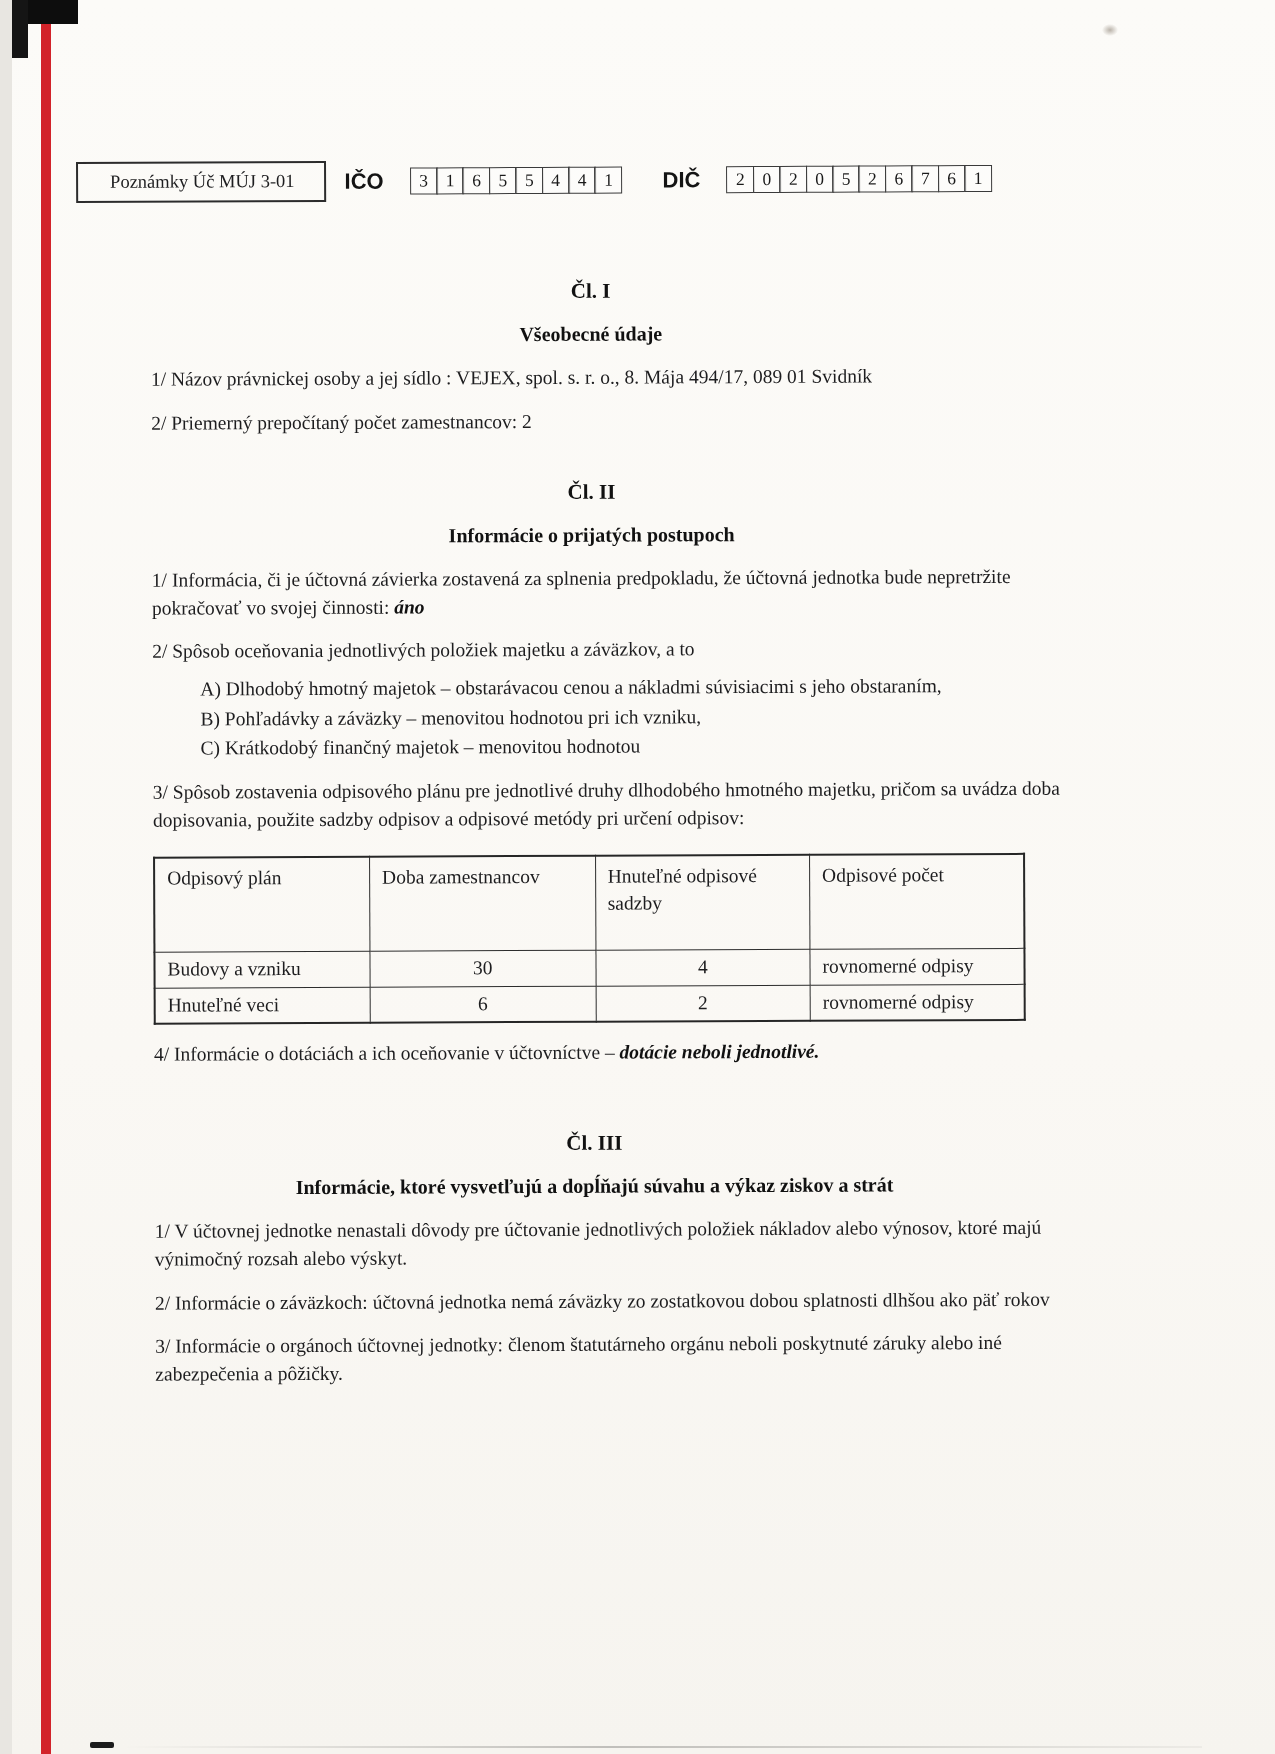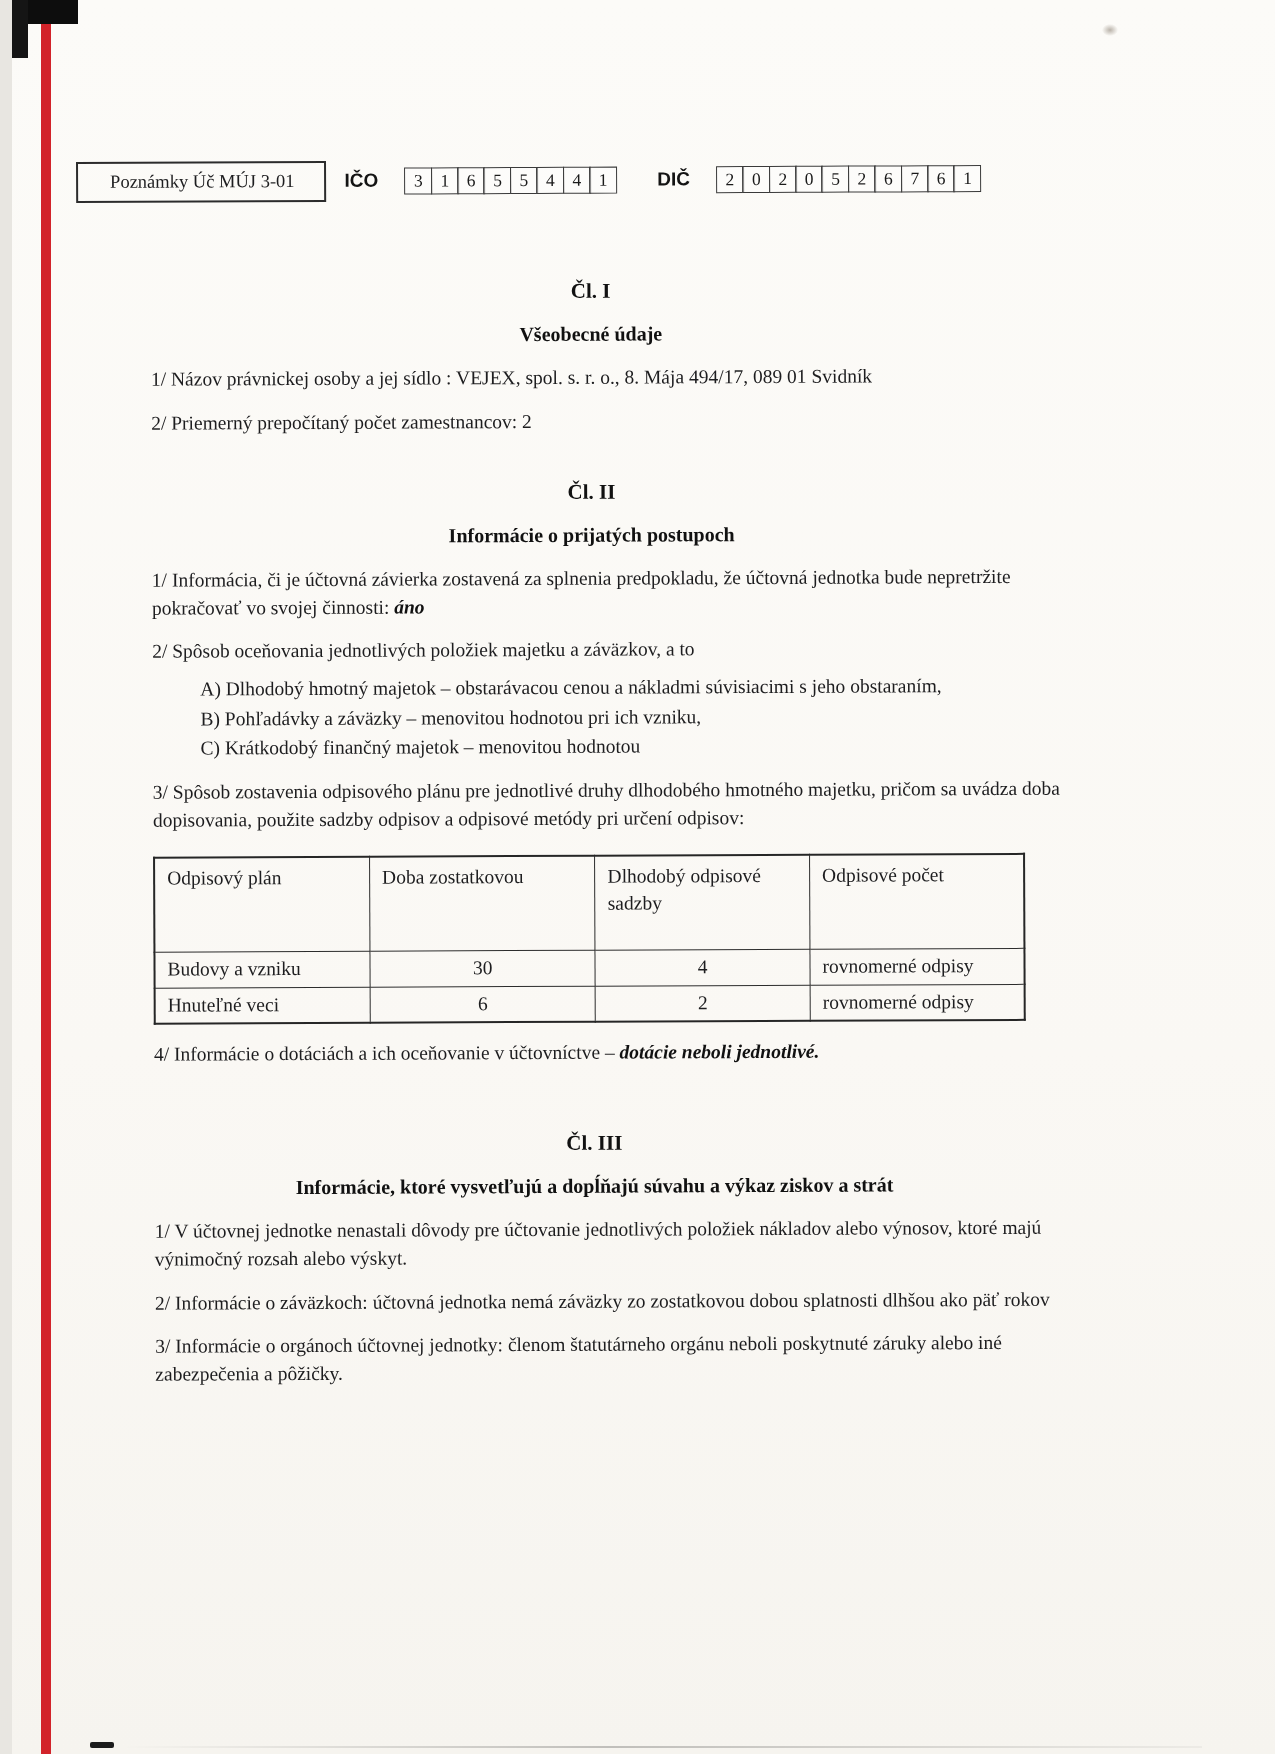--- a/index.html
+++ b/index.html
@@ -28,21 +28,21 @@
 
   .doc {
     position:absolute; inset:0;
     transform:rotate(-0.25deg); transform-origin:60px 160px;
     color:#1d1d1f; font-size:19.5px; line-height:1.42;
   }
 
   
   .header-row { margin:162px 0 0 64px; display:flex; align-items:center; }
   .form-box { border:2px solid #2c2c2c; padding:5px 30px 6px 32px; font-size:18.5px; white-space:nowrap; }
-  .reg-label { font-family:"Liberation Sans","DejaVu Sans",sans-serif; font-weight:bold; font-size:19px; color:#141414; }
+  .reg-label { font-family:"Liberation Sans","DejaVu Sans",sans-serif; font-weight:bold; font-size:22px; color:#141414; }
   .ico-label { margin-left:18px; }
   .dic-label { margin-left:40px; }
   .digit-boxes { display:flex; margin-left:26px; }
   .digit-cell {
     width:28px; height:27px; border:1.6px solid #3a3a3a; margin-left:-1.6px;
     display:flex; align-items:center; justify-content:center;
     font-size:17.5px; color:#1a1a1a; background:rgba(255,255,255,0.4);
   }
   .digit-boxes .digit-cell:first-child { margin-left:0; }
 
@@ -136,22 +136,22 @@
           <div class="list-line">B)  Pohľadávky a záväzky – menovitou hodnotou pri ich vzniku,</div>
           <div class="list-line">C)  Krátkodobý finančný majetok – menovitou hodnotou</div>
         </div>
 
       <p class="para">3/ Spôsob zostavenia odpisového plánu pre jednotlivé druhy dlhodobého hmotného majetku, pričom sa uvádza doba dopisovania, použite sadzby odpisov a odpisové metódy pri určení odpisov:</p>
 
       <table class="dep">
         <thead>
             <tr id="table-head">
               <th>Odpisový plán</th>
-              <th>Doba zostatkovou</th>
-              <th>Dlhodobý odpisové sadzby</th>
+              <th>Doba zamestnancov</th>
+              <th>Hnuteľné odpisové sadzby</th>
               <th>Odpisové počet</th>
             </tr>
           </thead>
         <tbody id="table-body">
             <tr>
               <td>Budovy a vzniku</td>
               <td class="num">30</td>
               <td class="num">4</td>
               <td>rovnomerné odpisy</td>
             </tr>

